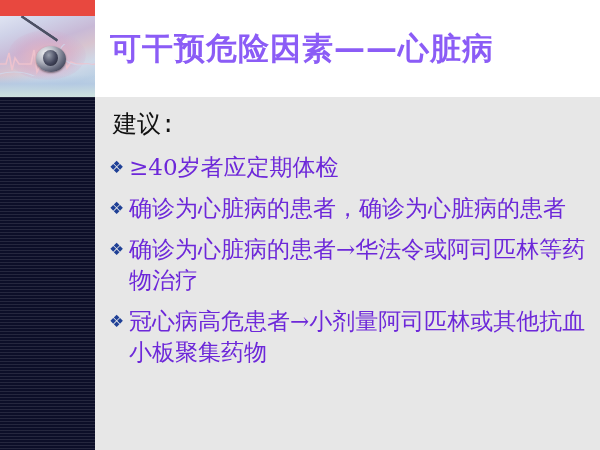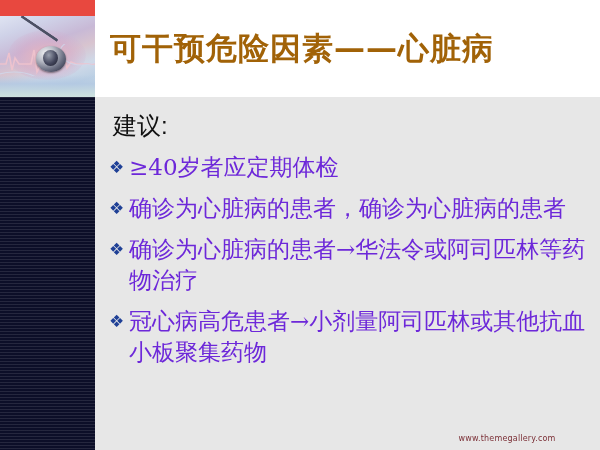--- a/index.html
+++ b/index.html
@@ -147,21 +147,21 @@
     height: 97px;
     background: #ffffff;
   }
   #slide-title {
     position: absolute;
     left: 15px;
     top: 28px;
     font-size: 31px;
     line-height: 40px;
     letter-spacing: 1px;
-    color: #a16207;
+    color: #8b5cf6;
     font-weight: bold;
     white-space: nowrap;
     font-family: "DejaVu Serif", "Liberation Serif", serif;
   }
 
   
   #content-area {
     position: absolute;
     left: 95px;
     top: 97px;
@@ -169,21 +169,21 @@
     height: 353px;
     background: #e7e7e7;
   }
   #heading {
     position: absolute;
     left: 18px;
     top: 14px;
     font-size: 24px;
     line-height: 30px;
     color: #111111;
-    font-family: Liberation Sans, sans-serif;
+    font-family: Liberation Mono, monospace;
   }
   #bullet-list {
     position: absolute;
     left: 14px;
     top: 55px;
     width: 490px;
   }
   .bullet-row {
     display: flex;
     align-items: flex-start;
@@ -281,17 +281,16 @@
       </div>
 
       <div class="bullet-row">
         <span class="bullet-mark">❖</span>
         <span class="bullet-text">冠心病高危患者→小剂量阿司匹林或其他抗血小板聚集药物</span>
       </div>
 
     </div>
 
     <div id="footer">
-      <div id="footer-url">www.themegallery.com</div>
     </div>
 
   </div>
 </div>
 
 </body></html>

